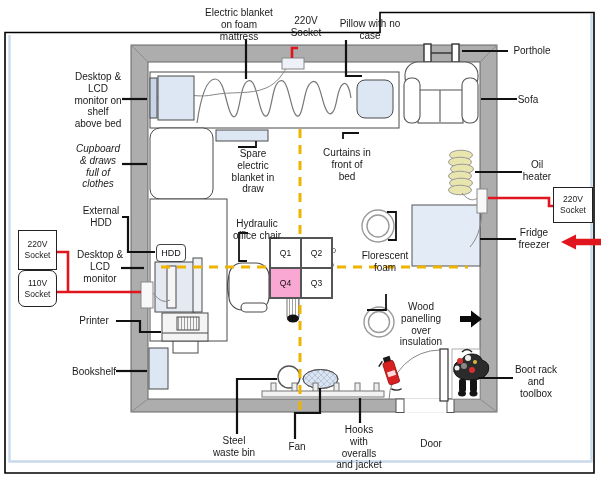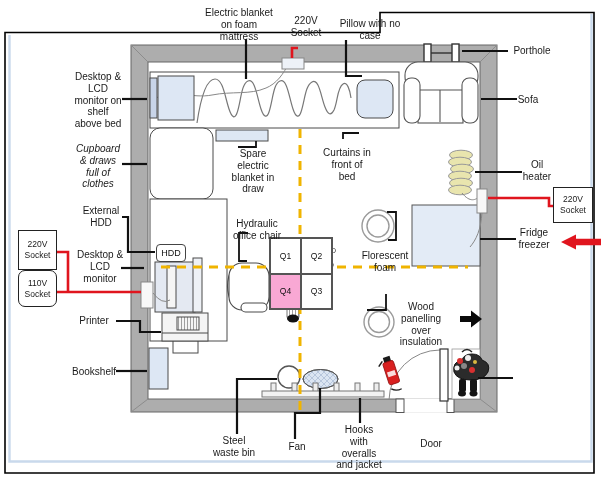--- a/index.html
+++ b/index.html
@@ -8,21 +8,21 @@
   #plan{position:absolute;left:0;top:0;z-index:1;}
   .lbl{position:absolute;font-size:10px;line-height:1.18;color:#1a1a1a;text-align:center;
        white-space:pre-line;z-index:4;}
   .frag{position:absolute;font-size:7px;color:#333;z-index:2;line-height:1;}
   .sockbox{position:absolute;border:1.2px solid #222;background:#fff;display:flex;
        align-items:center;justify-content:center;font-size:8.5px;line-height:1.25;
        text-align:center;white-space:pre-line;color:#1a1a1a;z-index:4;box-sizing:border-box;}
   #hddbox{position:absolute;left:156px;top:244px;width:30px;height:18px;border:1.3px solid #444;
        border-radius:4px;background:#fff;display:flex;align-items:center;justify-content:center;
        font-size:9px;color:#111;z-index:4;box-sizing:border-box;}
-  #qbox{position:absolute;left:269px;top:237px;width:64px;height:73px;z-index:3;
+  #qbox{position:absolute;left:269px;top:237px;width:64px;height:62px;z-index:3;
        display:grid;grid-template-columns:1fr 1fr;grid-template-rows:1fr 1fr;
        border:1.2px solid #555;background:#fff;box-sizing:border-box;}
   .qcell{display:flex;align-items:center;justify-content:center;font-size:8.5px;color:#111;
        border:0.8px solid #555;box-sizing:border-box;}
   .qyellow{background:#f9a8d4;}
 </style>
 </head>
 <body>
 <div id="app">
 
@@ -274,20 +274,23 @@
 <div class="lbl" style="left:350px;top:250px;width:70px;">Florescent
 foam</div>
 <div class="lbl" style="left:513px;top:159px;width:48px;">Oil
 heater</div>
 <div class="lbl" style="left:508px;top:227px;width:52px;">Fridge
 freezer</div>
 <div class="lbl" style="left:390px;top:301px;width:62px;">Wood
 panelling
 over
 insulation</div>
+<div class="lbl" style="left:505px;top:364px;width:62px;">Boot rack
+and
+toolbox</div>
 <div class="lbl" style="left:200px;top:435px;width:68px;">Steel
 waste bin</div>
 <div class="lbl" style="left:278px;top:441px;width:38px;">Fan</div>
 <div class="lbl" style="left:325px;top:424px;width:68px;">Hooks
 with
 overalls
 and jacket</div>
 <div class="lbl" style="left:405px;top:438px;width:52px;">Door</div>
 
 </div>

